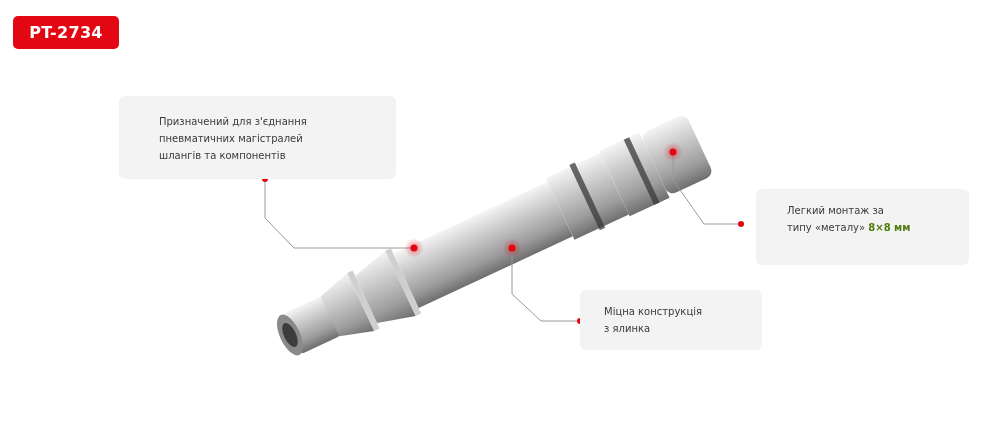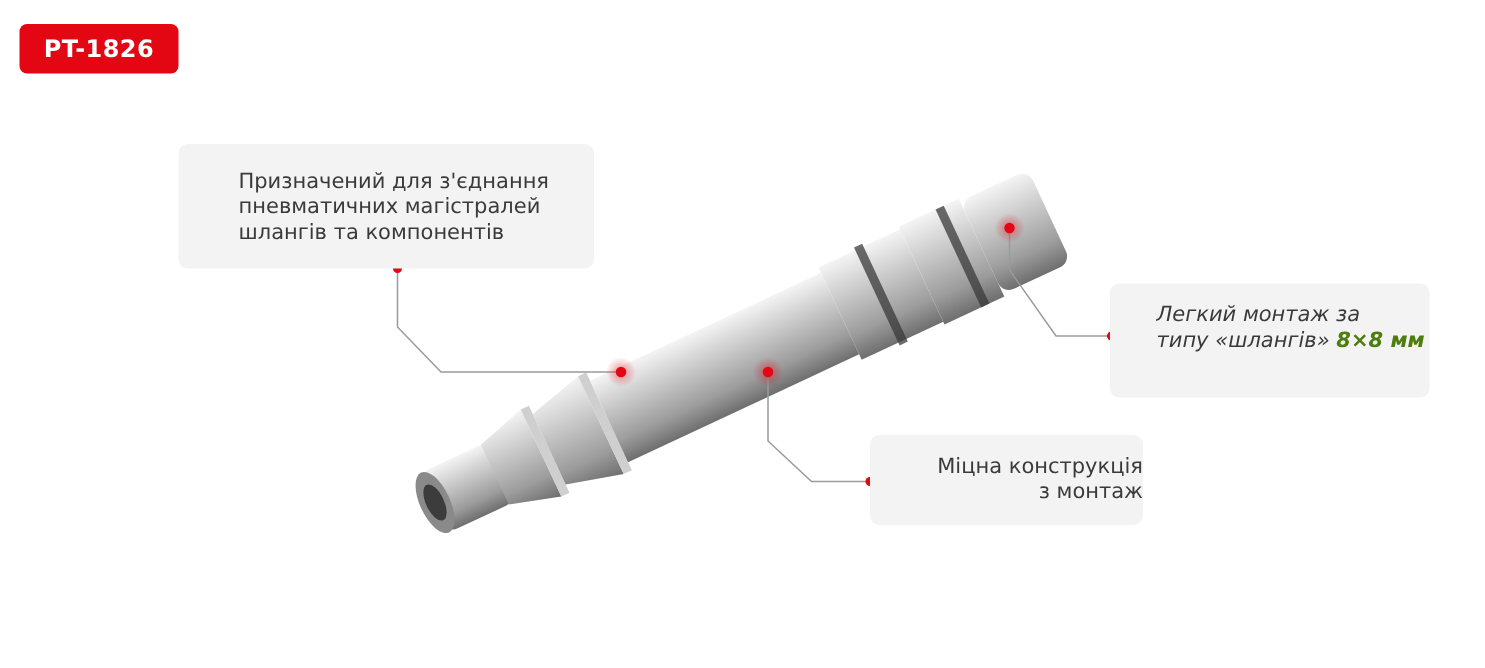--- a/index.html
+++ b/index.html
@@ -9,34 +9,34 @@
       font-family: "DejaVu Sans", "Liberation Sans", sans-serif;
     }
     .badge {
       position: absolute; left: 13px; top: 16px; width: 106px; height: 33px;
       background: #e30613; border-radius: 5px; color: #fff;
       font-family: "DejaVu Sans", sans-serif; font-weight: bold; font-size: 16px;
       display: flex; align-items: center; justify-content: center; letter-spacing: 0.3px;
     }
     .callout {
       position: absolute; background: #f3f3f3; border-radius: 6px;
-      color: #3a3a3a; font-size: 14px; line-height: 17px;
+      color: #3a3a3a; font-size: 10px; line-height: 17px;
       box-sizing: border-box;
     }
     .c1 { left: 119px; top: 96px; width: 277px; height: 83px; padding: 17px 0 0 40px; }
-    .c2 { left: 740px; top: 189px; width: 213px; height: 76px; padding: 13px 0 0 31px; font-style: italic; }
-    .c3 { left: 580px; top: 290px; width: 182px; height: 60px; padding: 13px 0 0 24px; text-align: right; }
+    .c2 { left: 756px; top: 189px; width: 213px; height: 76px; padding: 13px 0 0 31px; }
+    .c3 { left: 580px; top: 290px; width: 182px; height: 60px; padding: 13px 0 0 24px; }
     .accent { color: #4d7c0f; font-weight: bold; }
     .line-text { display: block; white-space: nowrap; }
     svg.overlay { position: absolute; left: 0; top: 0; }
   </style>
 </head>
 <body>
 
-<div class="badge">PT-1826</div>
+<div class="badge">PT-2734</div>
 
 <svg class="overlay" width="990" height="445" viewBox="0 0 990 445">
   <defs>
     <linearGradient id="metal" x1="0" y1="0" x2="0" y2="1">
       <stop offset="0" stop-color="#f4f4f4"></stop>
       <stop offset="0.25" stop-color="#d6d6d6"></stop>
       <stop offset="0.5" stop-color="#b9b9b9"></stop>
       <stop offset="0.75" stop-color="#9c9c9c"></stop>
       <stop offset="1" stop-color="#6e6e6e"></stop>
     </linearGradient>
@@ -92,21 +92,21 @@
 
 <div class="callout c1">
   <span class="line-text">Призначений для з'єднання</span>
   <span class="line-text">пневматичних магістралей</span>
   <span class="line-text">шлангів та компонентів</span>
 </div>
 
 <div class="callout c2">
   <span class="line-text">Легкий монтаж за</span>
   <span class="line-text">
-    <span>типу «шлангів»</span>
+    <span>типу «металу»</span>
     <span class="accent">8×8 мм</span>
   </span>
 </div>
 
 <div class="callout c3">
   <span class="line-text">Міцна конструкція</span>
-  <span class="line-text">з монтаж</span>
+  <span class="line-text">з ялинка</span>
 </div>
 
 </body></html>

